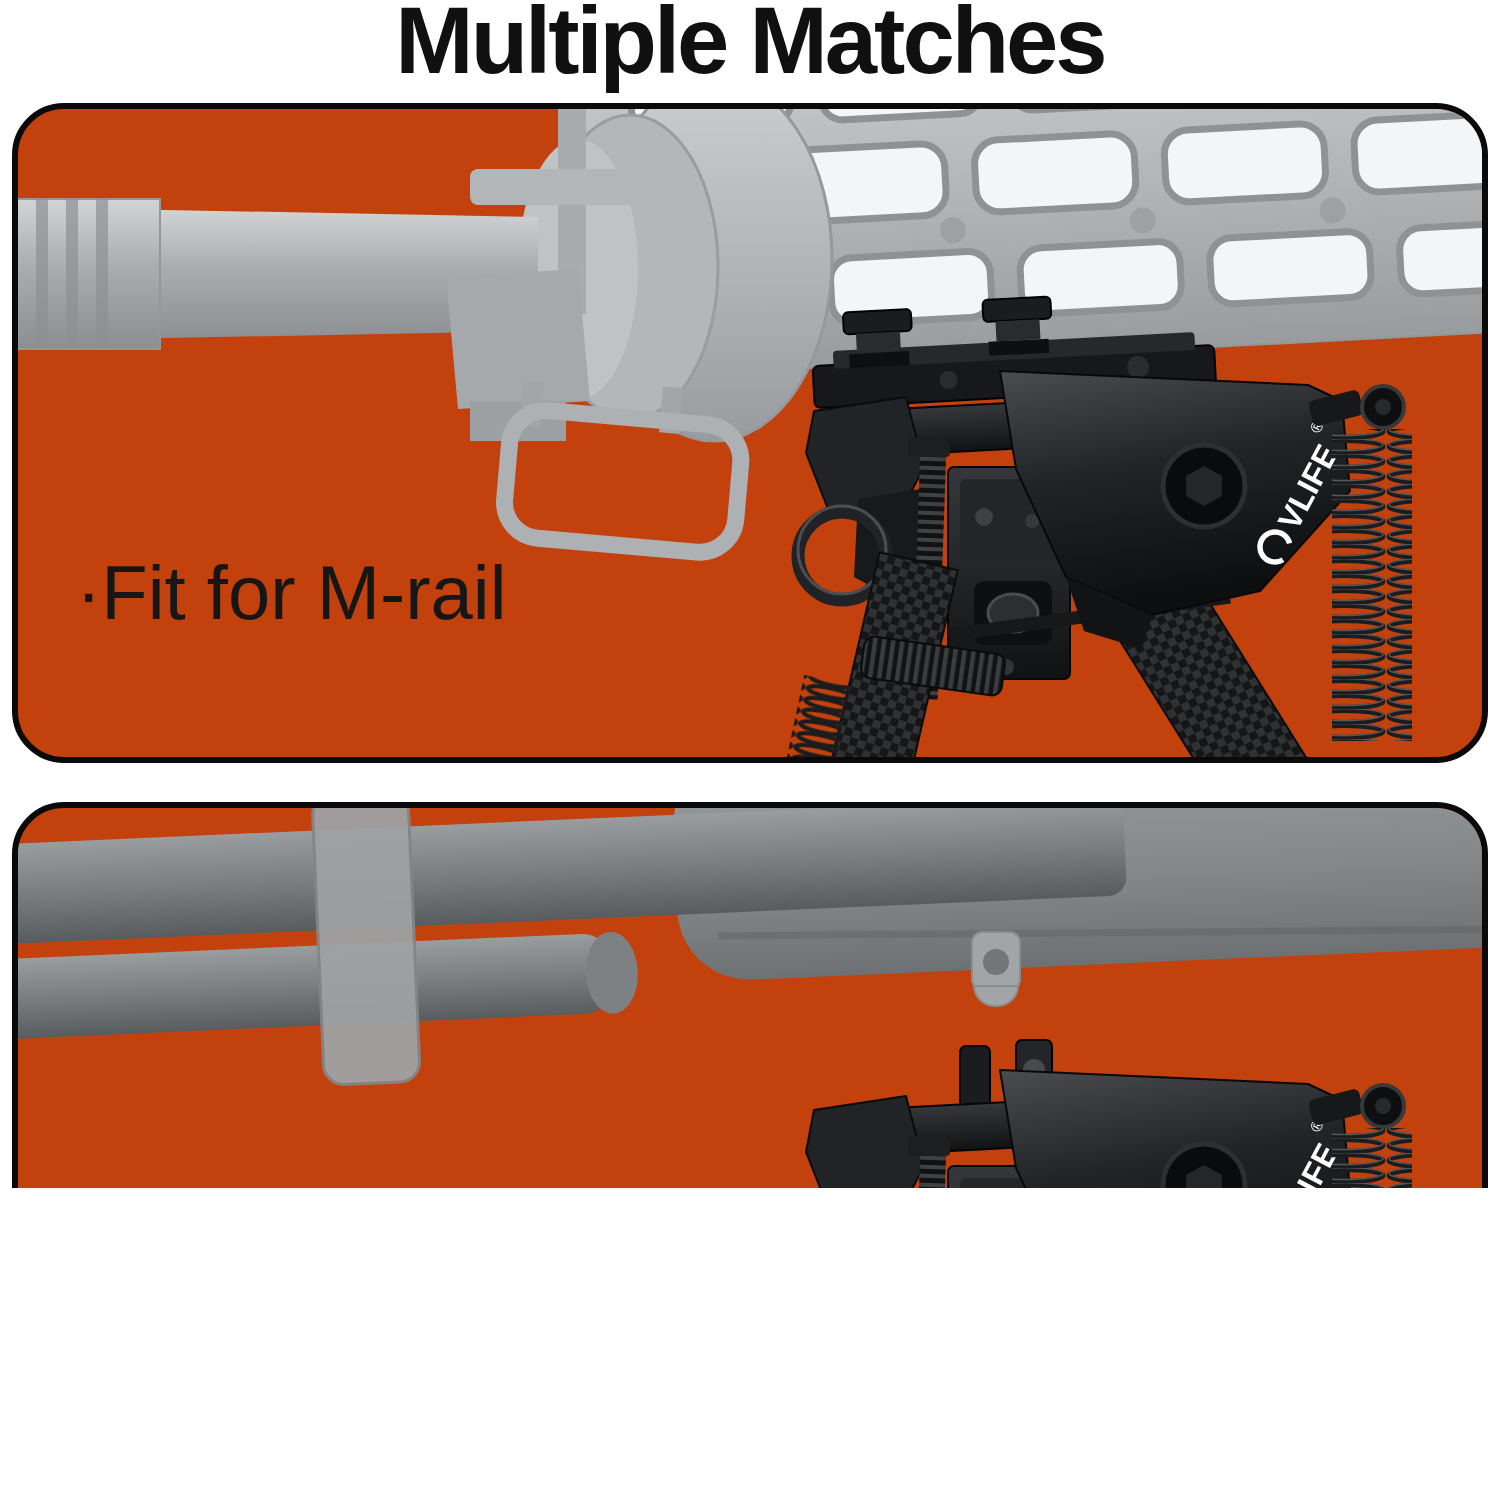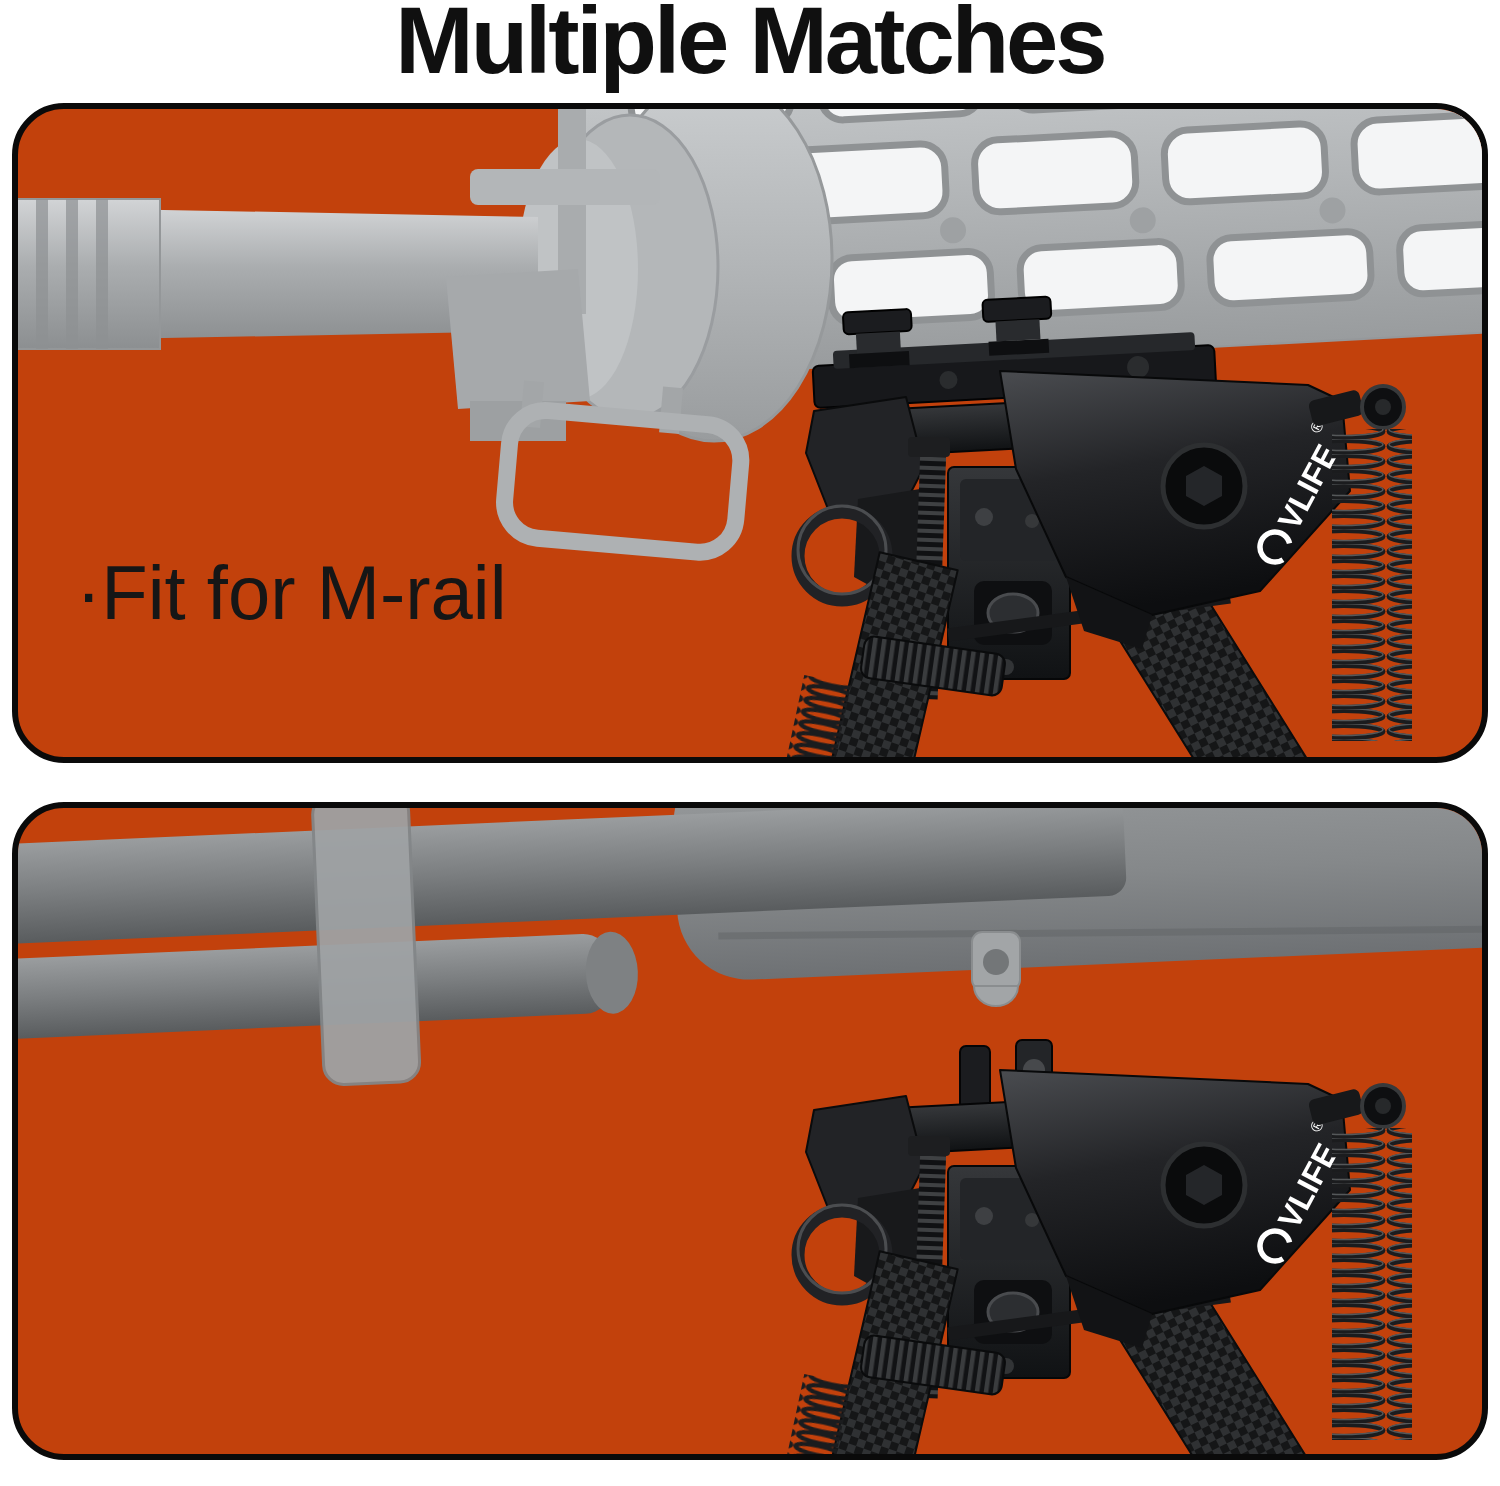--- a/index.html
+++ b/index.html
@@ -1,16 +1,16 @@
 <!DOCTYPE html>
 <html><head>
 <meta charset="utf-8">
 <style>
   html,body{margin:0;padding:0;background:#ffffff;}
-  .canvas{position:relative;width:1500px;height:1486px;background:#ffffff;overflow:hidden;
+  .canvas{position:relative;width:1500px;height:1188px;background:#ffffff;overflow:hidden;
           font-family:"Liberation Sans",sans-serif;}
   .title{position:absolute;top:-6px;left:0;width:100%;text-align:center;margin:0;
          font-size:94px;font-weight:bold;letter-spacing:-3px;color:#101010;line-height:1;}
   .panel{position:absolute;left:12px;width:1476px;box-sizing:border-box;background:#c2410c;
          border:6px solid #0a0a0a;border-radius:52px;overflow:hidden;}
   .panel.p1{top:103px;height:660px;}
   .panel.p2{top:802px;height:658px;}
   .scene{position:absolute;top:0;left:0;width:100%;height:100%;display:block;}
   .panel-label{position:absolute;font-size:76px;line-height:1;color:#161616;white-space:nowrap;}
   .p1 .panel-label{left:58px;top:446px;}

